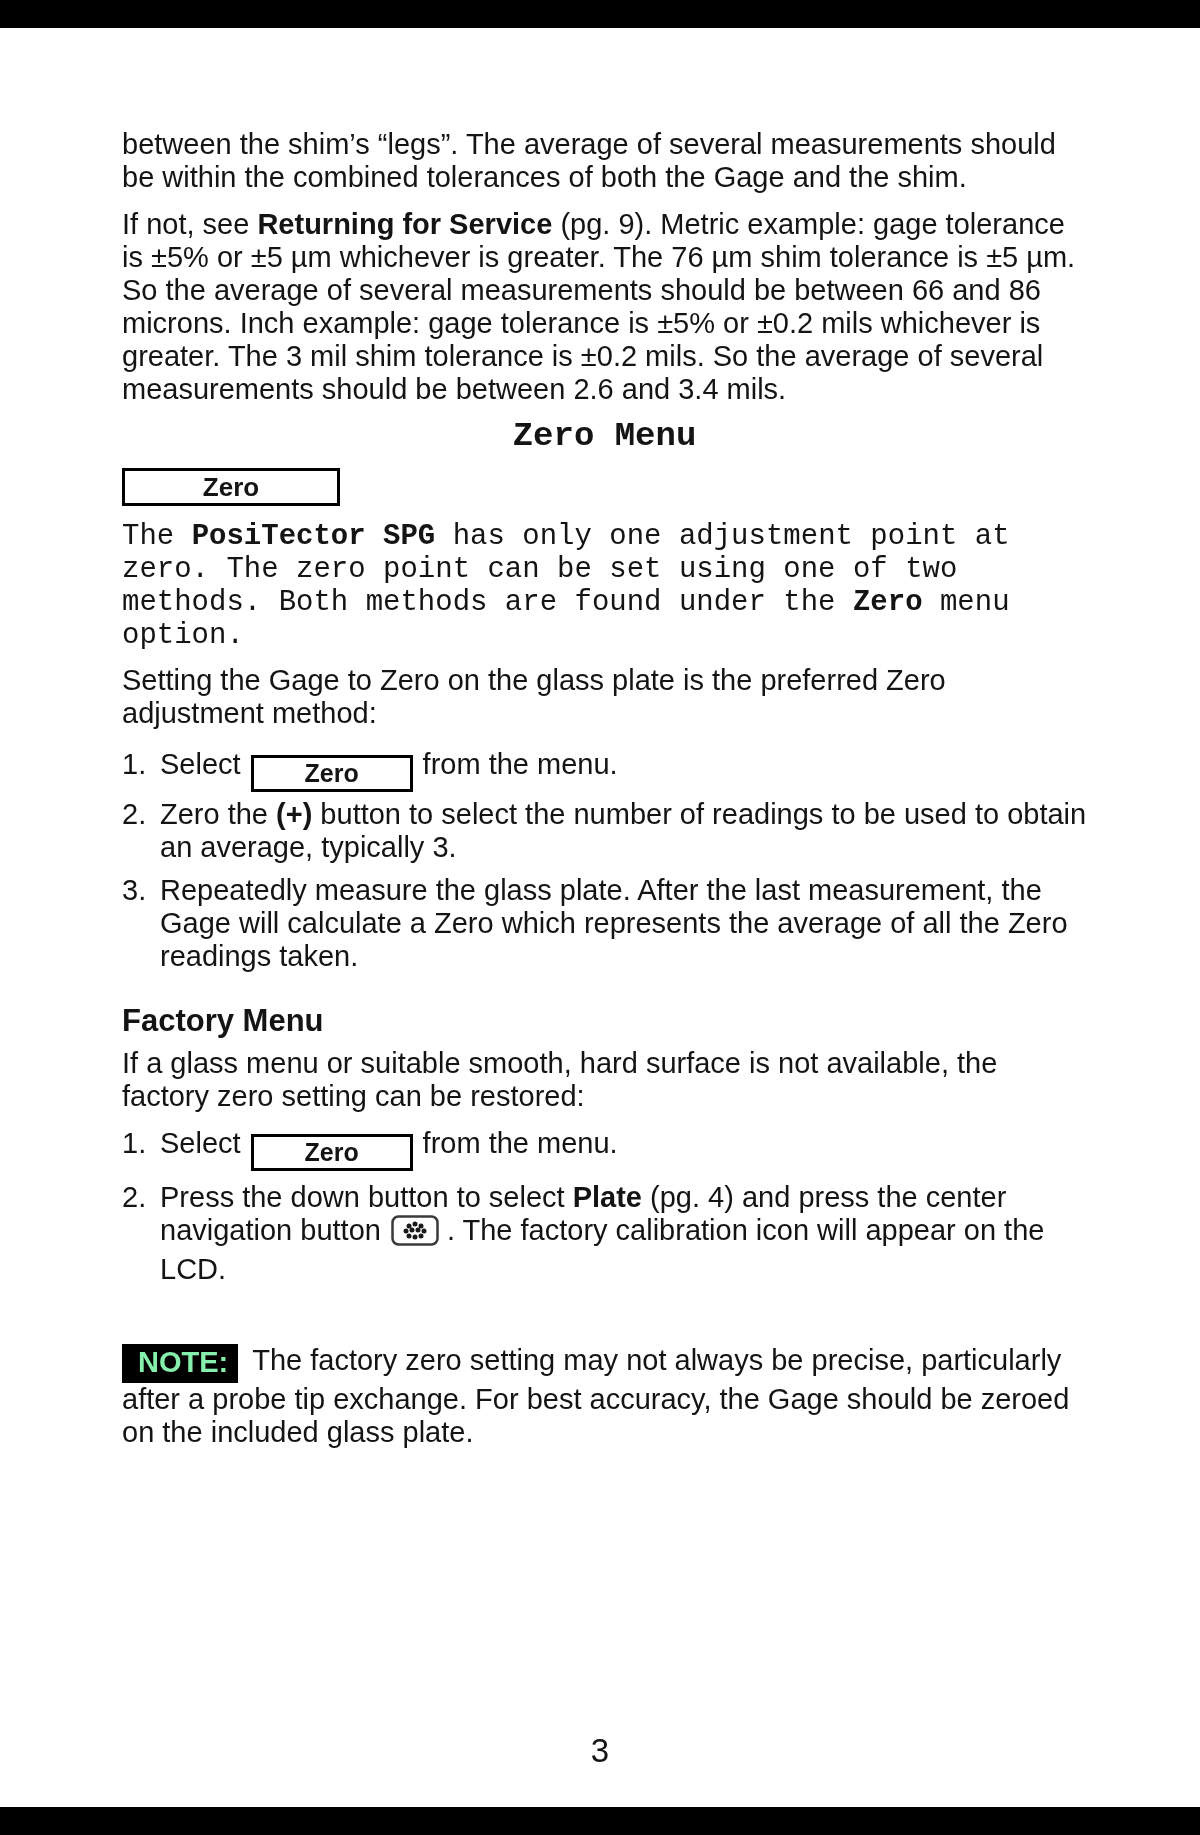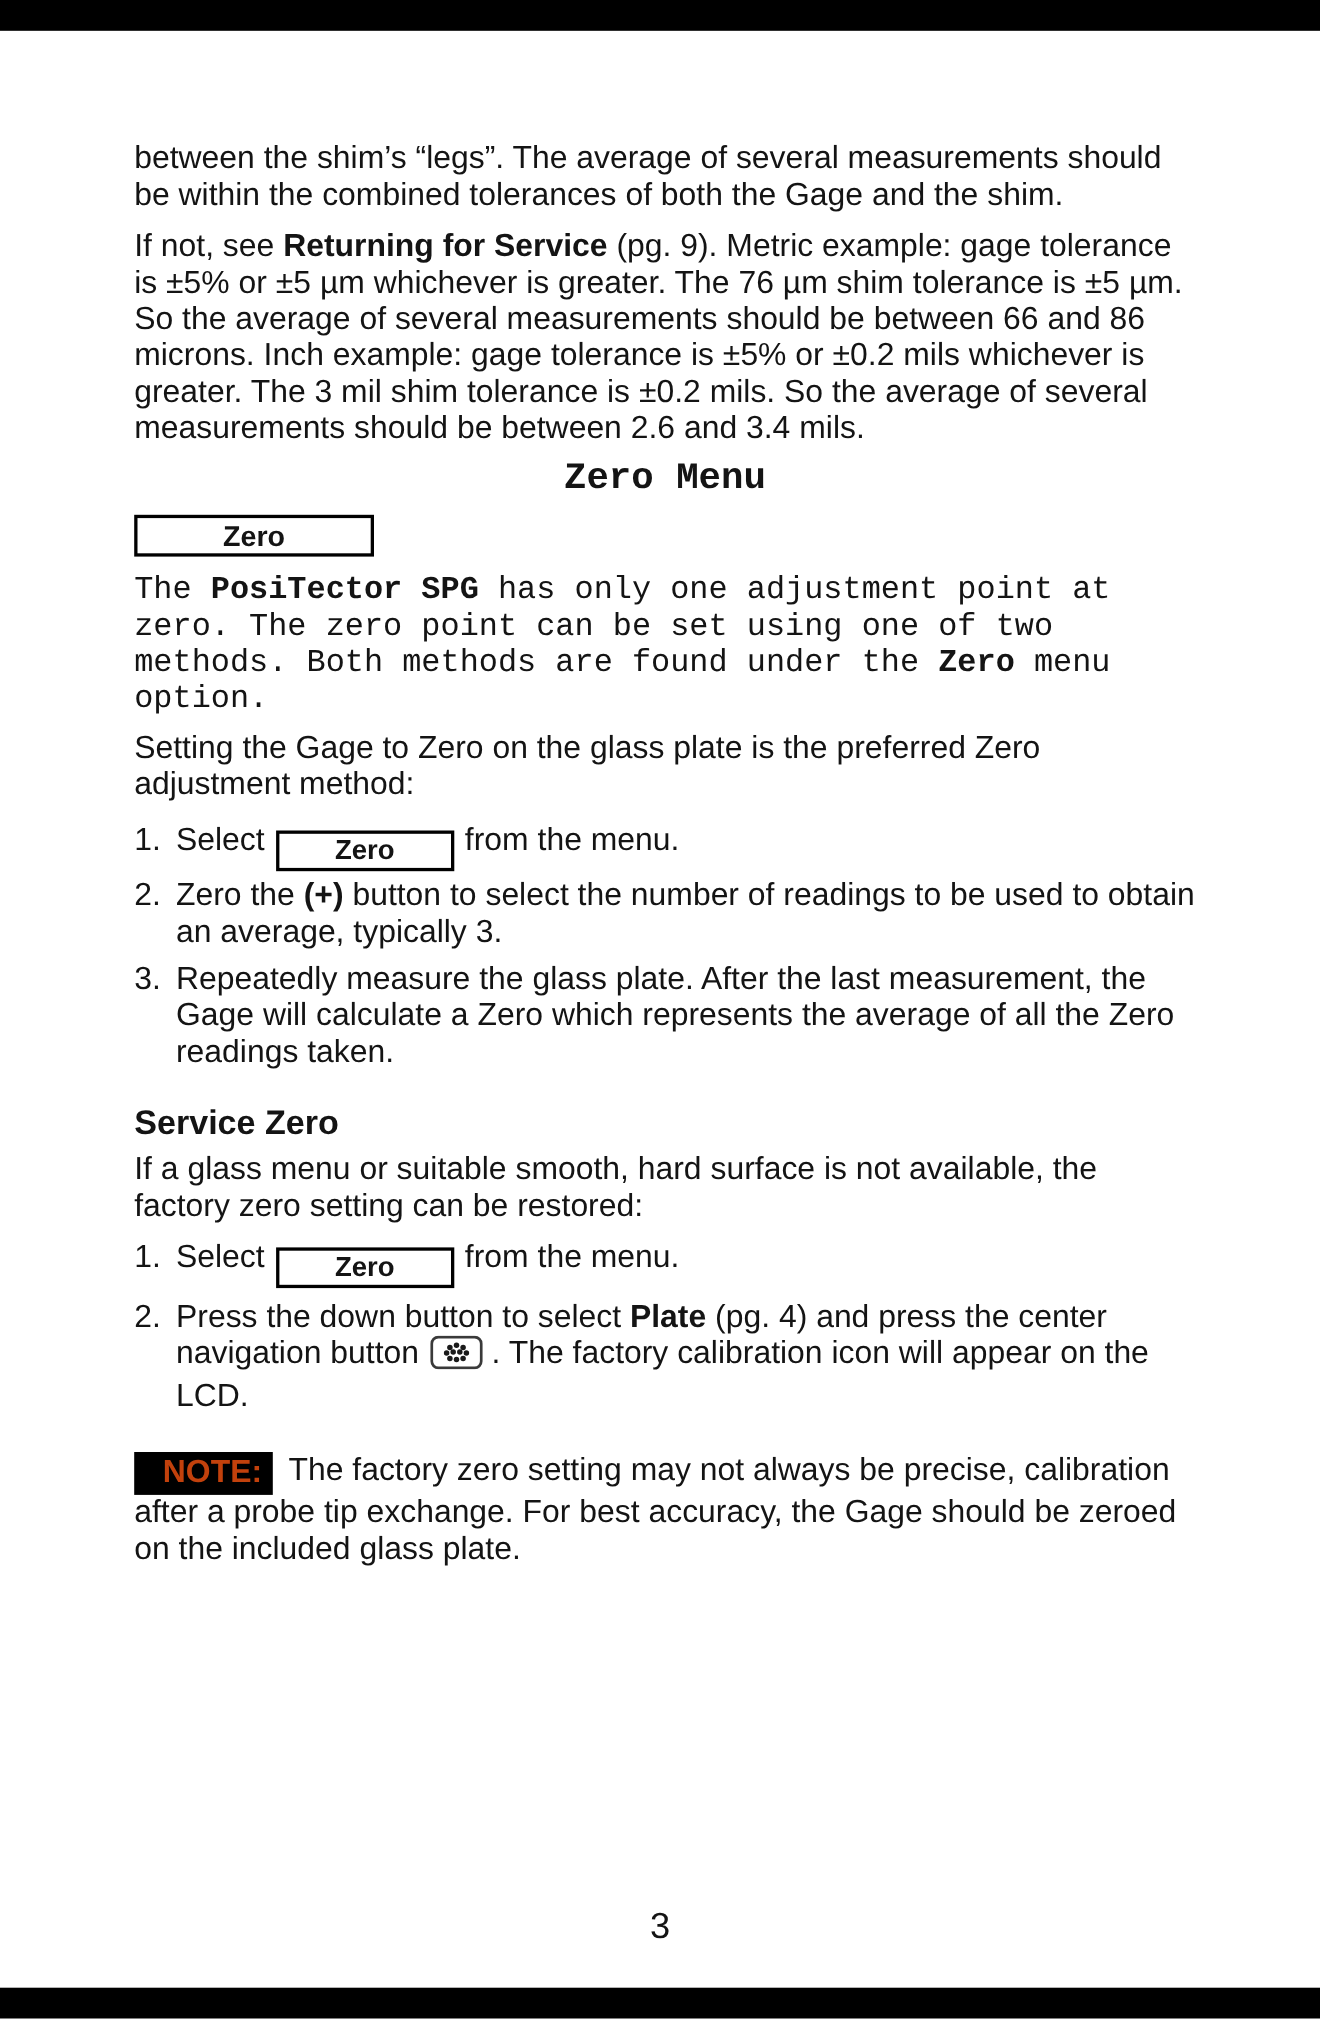--- a/index.html
+++ b/index.html
@@ -82,27 +82,28 @@
     flex: 0 0 38px;
     width: 38px;
   }
   .step-body { flex: 1; }
   .step-last-glass { margin-bottom: 30px; }
   .step-last-factory { margin-bottom: 34px; }
 
   .note-badge {
     display: inline-block;
     background: #000;
-    color: #c2410c;
+    color: #86efac;
     font-weight: bold;
     font-size: 29px;
     line-height: 33px;
-    padding: 2px 10px 4px 26px;
+    padding: 2px 10px 4px 16px;
     margin-right: 14px;
     vertical-align: -2px;
+    margin-top: 24px;
   }
 
   .nav-icon {
     display: inline-block;
     vertical-align: -6px;
     margin: 0 8px 0 10px;
   }
 
   .page-num {
     position: absolute;
@@ -142,21 +143,21 @@
   <div class="step">
     <span class="step-num">2.</span>
     <div class="step-body"><span>Zero the </span><b>(+)</b><span> button to select the number of readings to be used to obtain an average, typically 3.</span></div>
   </div>
 
   <div class="step step-last-glass">
     <span class="step-num">3.</span>
     <div class="step-body"><span>Repeatedly measure the glass plate. After the last measurement, the Gage will calculate a Zero which represents the average of all the Zero readings taken.</span></div>
   </div>
 
-  <h2 class="h-section" style="margin-bottom:8px">Service Zero</h2>
+  <h2 class="h-section" style="margin-bottom:8px">Factory Menu</h2>
 
   <p class="para" style="margin-bottom:14px">If a glass menu or suitable smooth, hard surface is not available, the factory zero setting can be restored:</p>
 
   <div class="step">
     <span class="step-num">1.</span>
     <div class="step-body"><span>Select</span><span class="inline-box">Zero</span><span>from the menu.</span></div>
   </div>
 
   <div class="step step-last-factory">
     <span class="step-num">2.</span>
@@ -168,19 +169,19 @@
             <circle cx="15" cy="16" r="2.5" fill="#1a1a1a"></circle>
             <circle cx="21" cy="15" r="2.5" fill="#1a1a1a"></circle>
             <circle cx="27" cy="15" r="2.5" fill="#1a1a1a"></circle>
             <circle cx="33" cy="16" r="2.5" fill="#1a1a1a"></circle>
             <circle cx="18" cy="21" r="2.5" fill="#1a1a1a"></circle>
             <circle cx="24" cy="22" r="2.5" fill="#1a1a1a"></circle>
             <circle cx="30" cy="21" r="2.5" fill="#1a1a1a"></circle>
           </svg></span><span>. The factory calibration icon will appear on the LCD.</span></div>
   </div>
 
-  <p class="para"><span class="note-badge">NOTE:</span><span>The factory zero setting may not always be precise, calibration after a probe tip exchange. For best accuracy, the Gage should be zeroed on the included glass plate.</span></p>
+  <p class="para"><span class="note-badge">NOTE:</span><span>The factory zero setting may not always be precise, particularly after a probe tip exchange. For best accuracy, the Gage should be zeroed on the included glass plate.</span></p>
 
 </div>
 
 <div class="page-num">3</div>
 
 <div class="bar bar-bottom"></div>
 
 </body></html>

